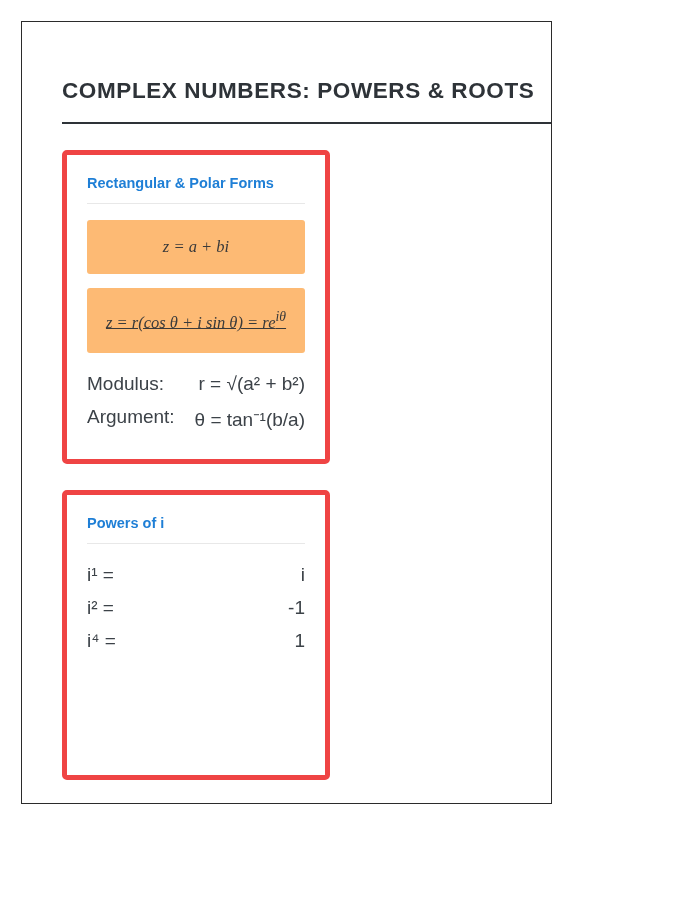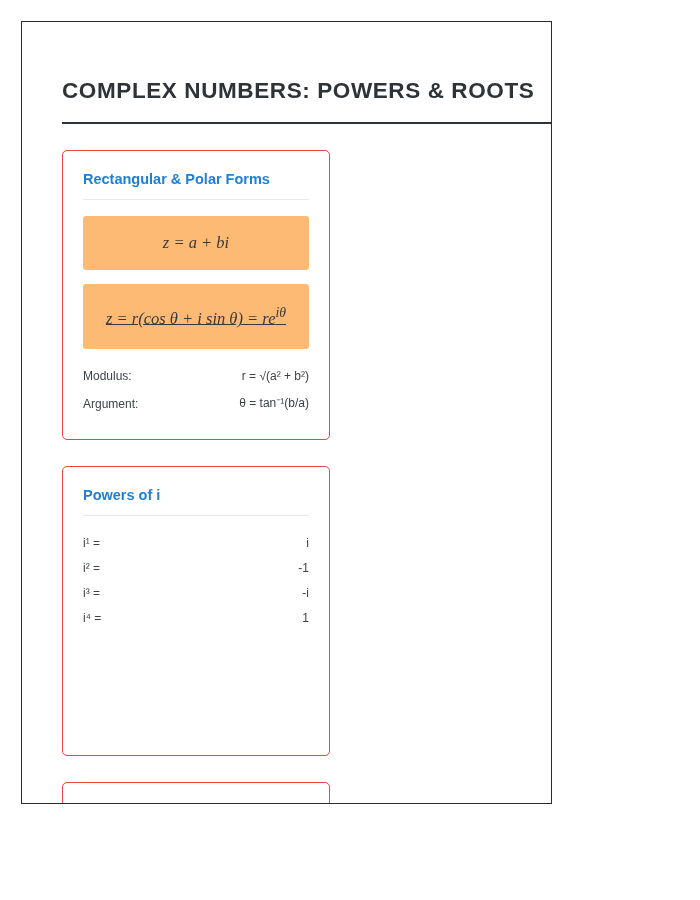--- a/index.html
+++ b/index.html
@@ -53,21 +53,21 @@
   }
 
   .card-grid {
     display: flex;
     flex-wrap: wrap;
     gap: 26px 26px;
   }
 
   .card {
     background: #ffffff;
-    border: 1px solid #ef4444;
+    border: 5px solid #ef4444;
     border-radius: 5px;
     box-sizing: border-box;
     padding: 20px 20px 20px 20px;
   }
   .card.half {
     width: 268px;
   }
   .card.r1 { min-height: 290px; }
   .card.r2 { min-height: 236px; }
 
@@ -95,22 +95,22 @@
     font-size: 16.5px;
     color: #3a3a3a;
     line-height: 1.55;
   }
   .formula-box.tall { padding: 18px 12px; text-decoration: underline; }
   .formula-box:last-child { margin-bottom: 0; }
 
   .kv-row {
     display: flex;
     justify-content: space-between;
-    align-items: flex-end;
-    font-size: 12px;
+    align-items: flex-start;
+    font-size: 19px;
     color: #3c4248;
     padding: 4px 0 7px 0;
   }
   .kv-key { white-space: nowrap; }
   .kv-val { white-space: nowrap; text-align: right; }
 
   .spacer { height: 2px; }
 </style>
 </head>
 <body>
@@ -153,24 +153,20 @@
 
         <div class="kv-row">
           <span class="kv-key">i¹ =</span>
           <span class="kv-val">i</span>
         </div>
         <div class="kv-row">
           <span class="kv-key">i² =</span>
           <span class="kv-val">-1</span>
         </div>
         <div class="kv-row">
-          <span class="kv-key">i³ =</span>
-          <span class="kv-val">-i</span>
-        </div>
-        <div class="kv-row">
           <span class="kv-key">i⁴ =</span>
           <span class="kv-val">1</span>
         </div>
       </div>
 
       <div class="card half r2">
         <div class="card-title">De Moivre's Theorem</div>
 
       </div>
 

